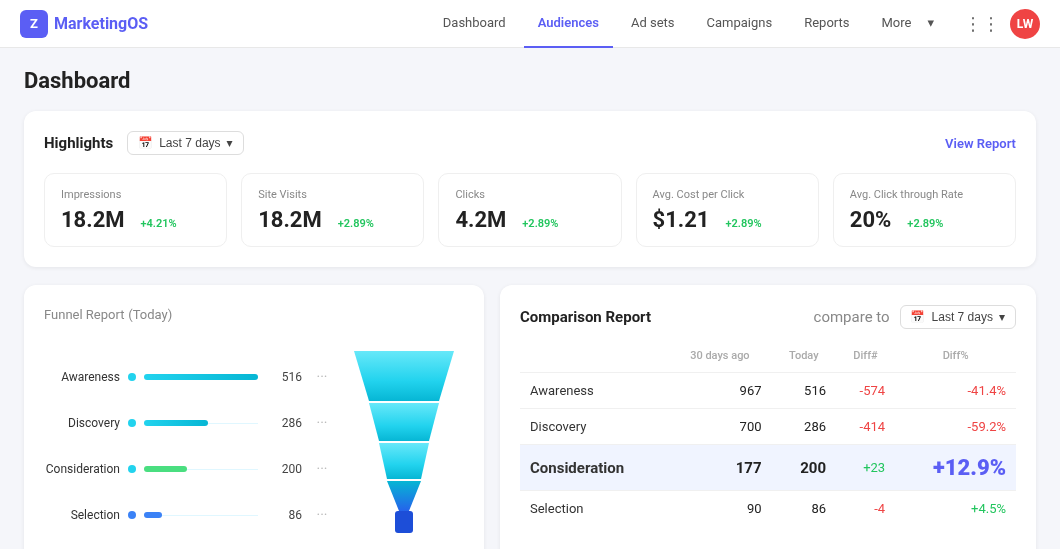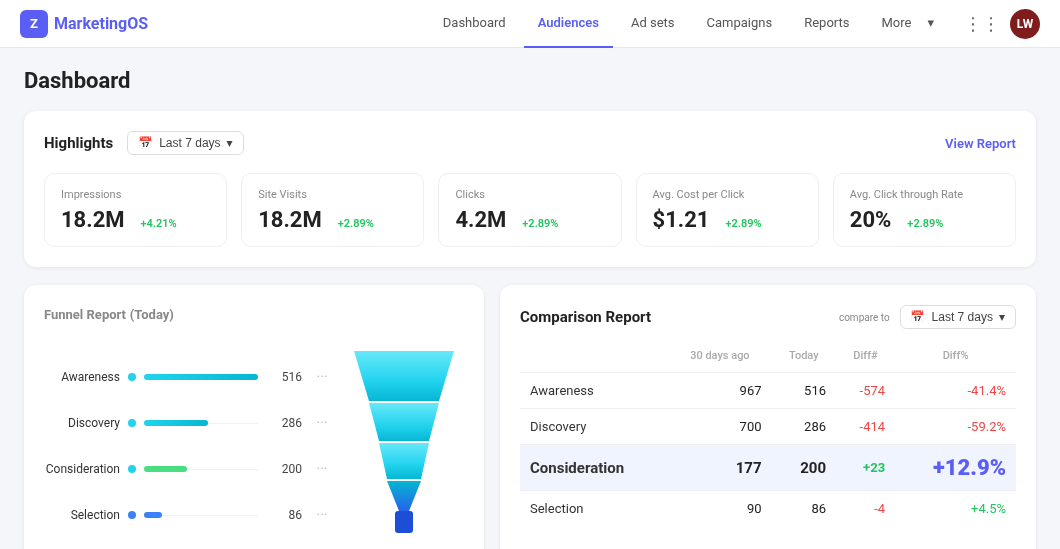--- a/index.html
+++ b/index.html
@@ -17,21 +17,21 @@
     .logo-text span { color: #5b5ef4; }
     .nav-links { display: flex; align-items: center; gap: 4px; }
     .nav-link {
       padding: 6px 14px; font-size: 13px; color: #555; cursor: pointer;
       border-bottom: 2px solid transparent; height: 48px; display: flex; align-items: center;
       text-decoration: none;
     }
     .nav-link.active { color: #5b5ef4; border-bottom: 2px solid #5b5ef4; font-weight: 600; }
     .nav-icons { display: flex; align-items: center; gap: 10px; margin-left: 16px; }
     .grid-icon { font-size: 18px; color: #666; cursor: pointer; }
-    .avatar { width: 30px; height: 30px; border-radius: 50%; background: #7f1d1d; color: #fff; font-weight: 700; font-size: 12px; display: flex; align-items: center; justify-content: center; cursor: pointer; }
+    .avatar { width: 30px; height: 30px; border-radius: 50%; background: #ef4444; color: #fff; font-weight: 700; font-size: 12px; display: flex; align-items: center; justify-content: center; cursor: pointer; }
 
     
     .page { padding: 20px 24px; max-width: 1060px; }
     .page-title { font-size: 22px; font-weight: 700; margin-bottom: 18px; }
 
     
     .card { background: #fff; border-radius: 12px; padding: 20px; margin-bottom: 18px; box-shadow: 0 1px 4px rgba(0,0,0,0.07); }
 
     
     .highlights-header { display: flex; align-items: center; gap: 14px; margin-bottom: 18px; }
@@ -48,27 +48,27 @@
     .metric-value-row { display: flex; align-items: baseline; gap: 16px; }
     .metric-value { font-size: 22px; font-weight: 700; }
     .metric-badge { font-size: 11px; color: #22c55e; font-weight: 600; }
 
     
     .bottom-section { display: flex; gap: 16px; }
 
     
     .funnel-card { flex: 0 0 460px; }
     .funnel-title { font-size: 15px; font-weight: 700; margin-bottom: 18px; }
-    .funnel-title span { font-weight: 700; color: #888; font-size: 13px; }
+    .funnel-title span { font-weight: 400; color: #888; font-size: 13px; }
 
     
     .comparison-card { flex: 1; }
     .comparison-header { display: flex; align-items: center; gap: 10px; margin-bottom: 16px; }
     .comparison-title { font-size: 15px; font-weight: 700; }
-    .compare-to-label { margin-left: auto; font-size: 10px; color: #888; }
+    .compare-to-label { margin-left: auto; font-size: 15px; color: #888; }
     .date-btn-sm {
       display: flex; align-items: center; gap: 6px; border: 1px solid #ddd;
       border-radius: 6px; padding: 4px 10px; font-size: 12px; color: #444; cursor: pointer; background: #fff;
     }
 
     .comparison-table { width: 100%; border-collapse: collapse; }
     .comparison-table th {
       text-align: center; font-size: 11px; color: #aaa; font-weight: 500; padding: 4px 10px 10px;
     }
     .comparison-table th:first-child { text-align: left; }
@@ -286,21 +286,21 @@
             <td>700</td>
             <td>286</td>
             <td class="neg-text">-414</td>
             <td class="neg-text">-59.2%</td>
           </tr>
 
           <tr class="highlighted">
             <td style="font-weight:700; font-size:15px;">Consideration</td>
             <td class="val-bold" style="font-weight:700; font-size:15px;">177</td>
             <td class="val-bold" style="font-weight:700; font-size:15px;">200</td>
-            <td class="pos-text" style="font-weight:700;">+23</td>
+            <td class="pos-text" style="font-weight:400;">+23</td>
             <td style="color:#5b5ef4; font-weight:900; font-size:22px;">+12.9%</td>
           </tr>
 
           <tr>
             <td>Selection</td>
             <td>90</td>
             <td>86</td>
             <td class="neg-text">-4</td>
             <td class="pos-text">+4.5%</td>
           </tr>

